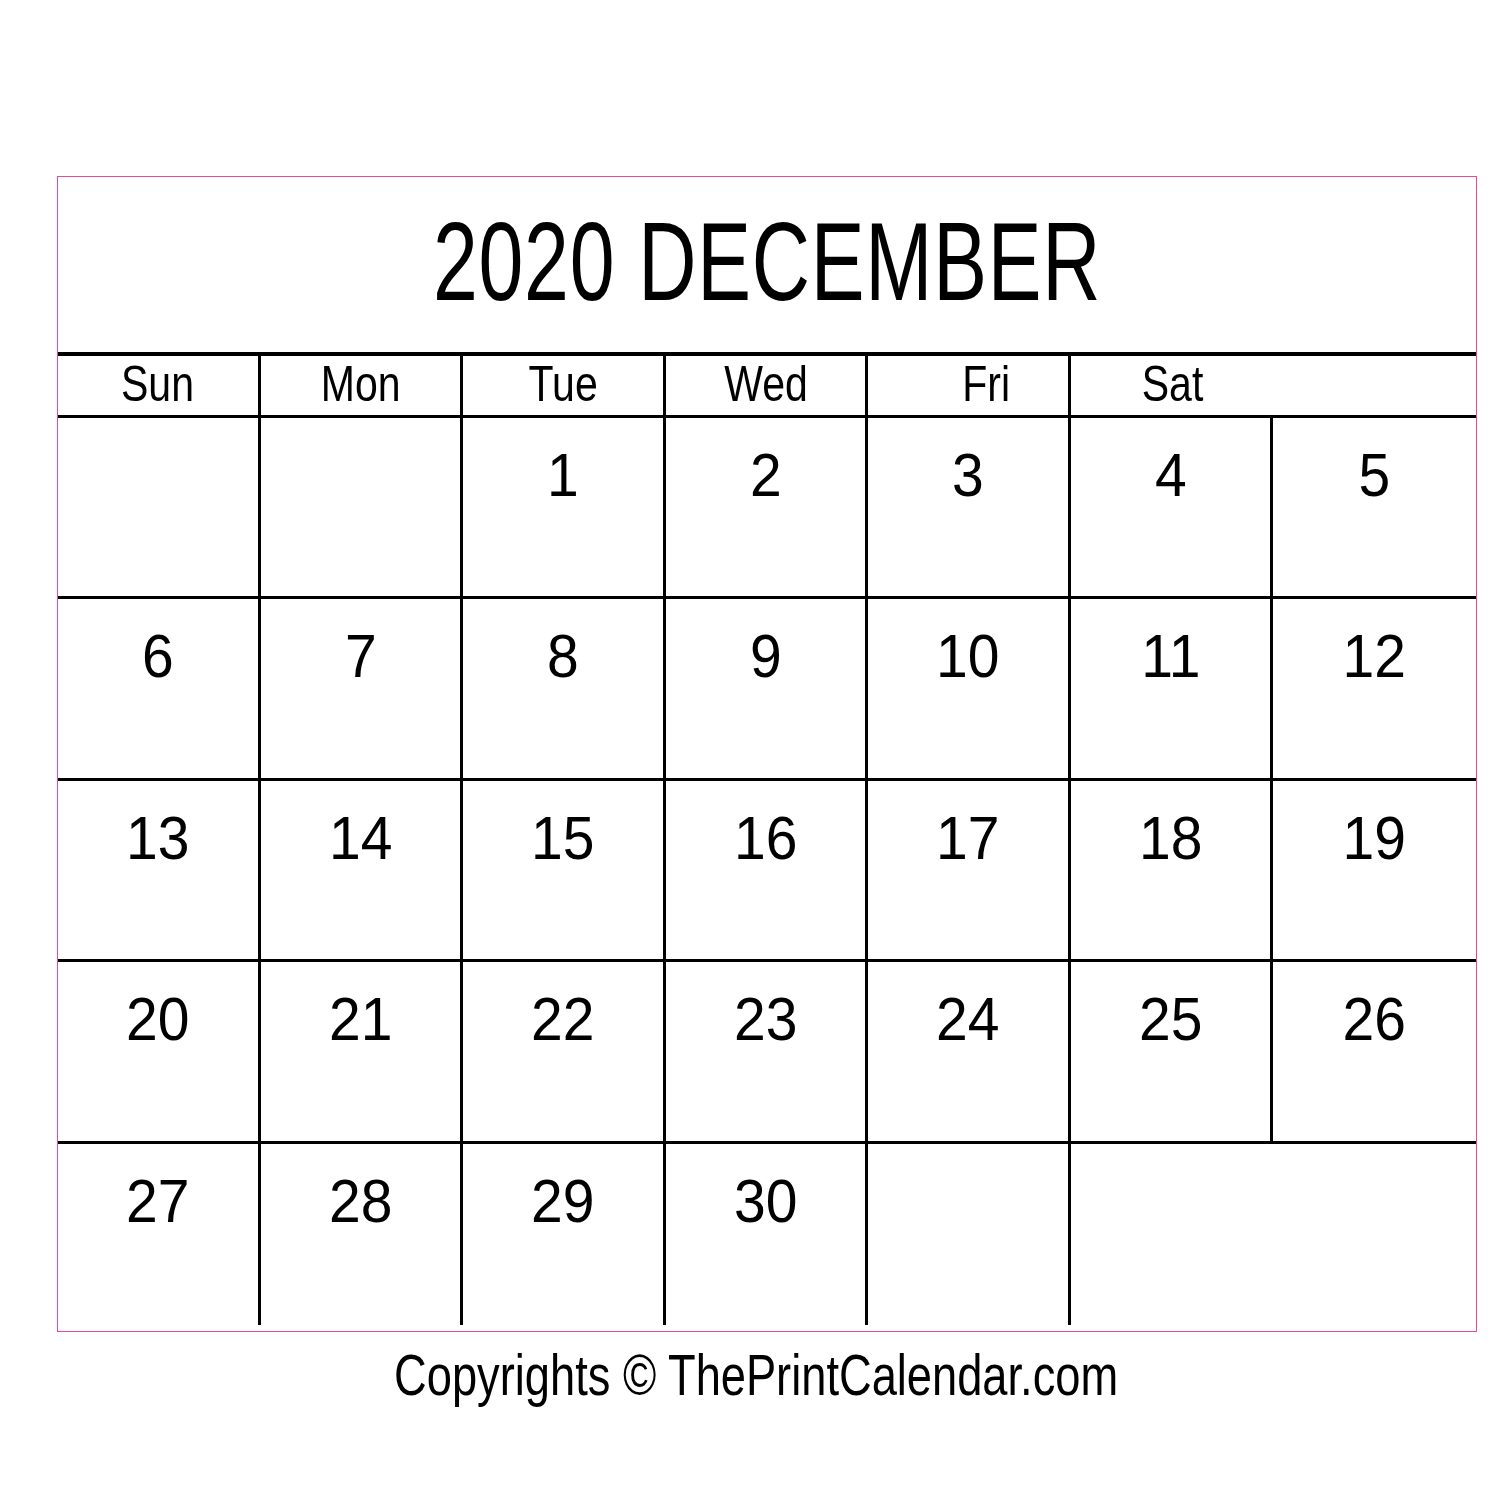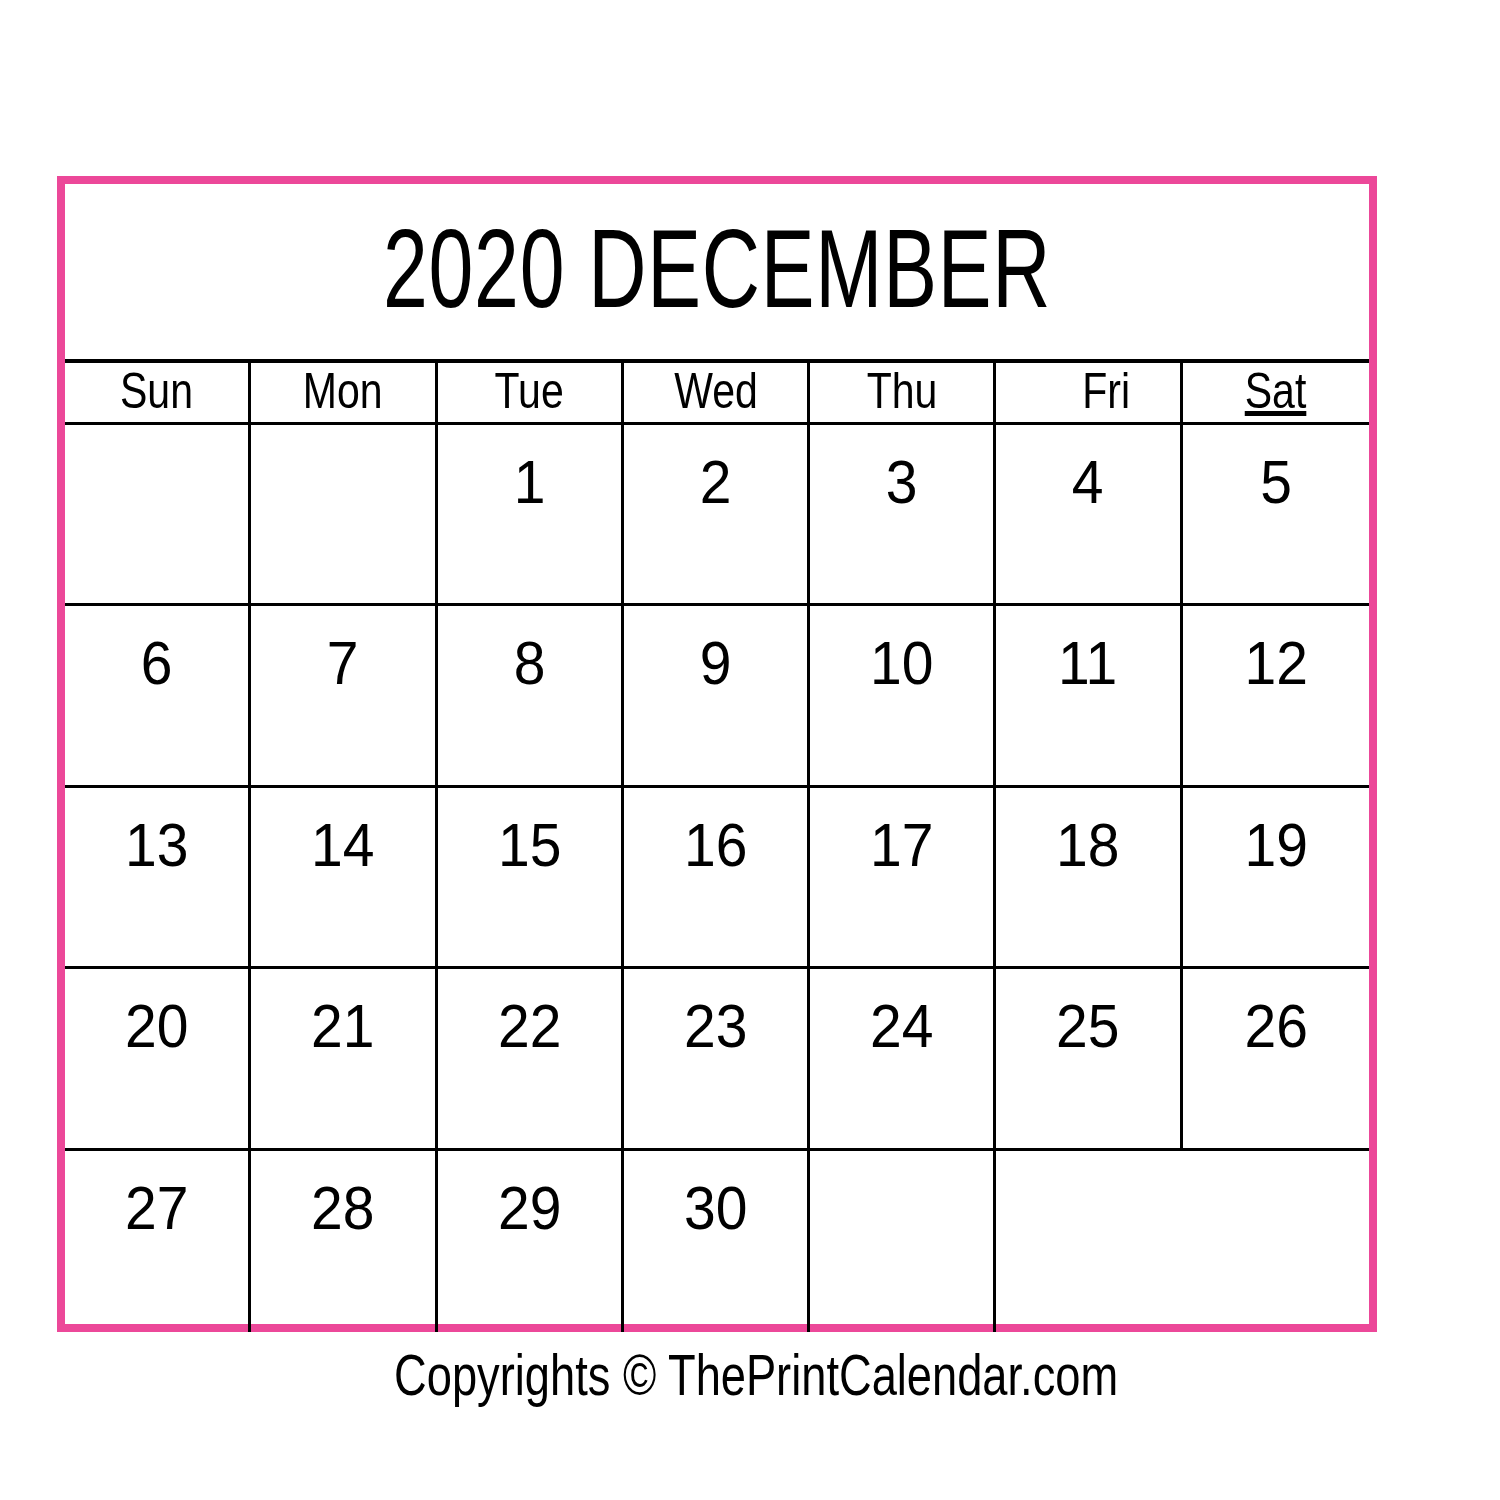--- a/index.html
+++ b/index.html
@@ -21,24 +21,24 @@
     width: 1500px;
     height: 1500px;
     background: #ffffff;
   }
 
   
   #calendar-frame {
     position: absolute;
     left: 57px;
     top: 176px;
-    width: 1320px;
+    width: 1420px;
     height: 1156px;
     box-sizing: border-box;
-    border: 8px solid #ec4899;
+    border: 1px solid #ec4899;
     background: #ffffff;
   }
 
   
   #title-row {
     position: relative;
     box-sizing: border-box;
     height: 179px;
     border-bottom: 4px solid #000000;
     display: flex;
@@ -66,21 +66,21 @@
     border-bottom: 3px solid #000000;
   }
   .weekday-cell {
     box-sizing: border-box;
     border-right: 3px solid #000000;
     display: flex;
     align-items: center;
     justify-content: center;
     overflow: hidden;
   }
-  .weekday-cell:last-child { border-right: none; text-decoration: underline; }
+  .weekday-cell:last-child { border-right: none; }
   .weekday-label {
     font-family: "Liberation Sans Narrow", "Liberation Sans", sans-serif;
     font-size: 50px;
     line-height: 1;
     white-space: nowrap;
     transform: scaleX(0.82);
     transform-origin: center center;
     padding-bottom: 3px;
   }
   
@@ -158,23 +158,20 @@
         </div>
         <div class="weekday-cell">
           <span class="weekday-label">Mon</span>
         </div>
         <div class="weekday-cell">
           <span class="weekday-label">Tue</span>
         </div>
         <div class="weekday-cell">
           <span class="weekday-label">Wed</span>
         </div>
-        <div class="weekday-cell">
-          <span class="weekday-label">Thu</span>
-        </div>
         <div class="weekday-cell shift-right">
           <span class="weekday-label">Fri</span>
         </div>
         <div class="weekday-cell">
           <span class="weekday-label">Sat</span>
         </div>
       </div>
 
     <div id="weeks">
         <div class="week-row">

